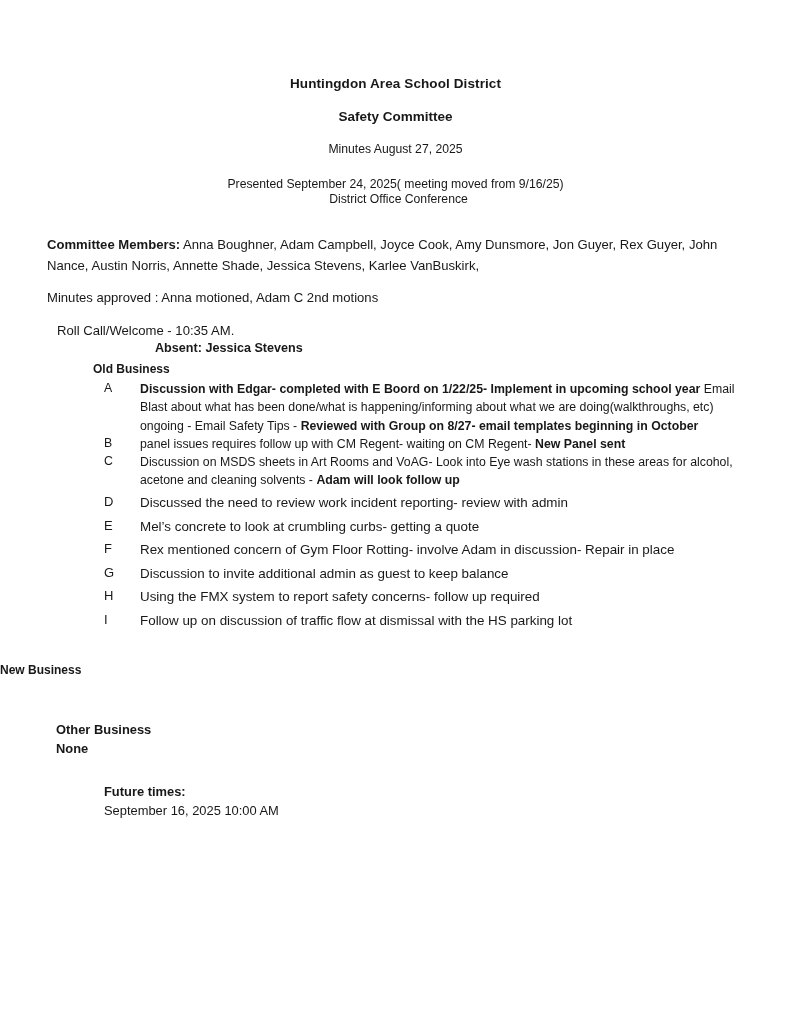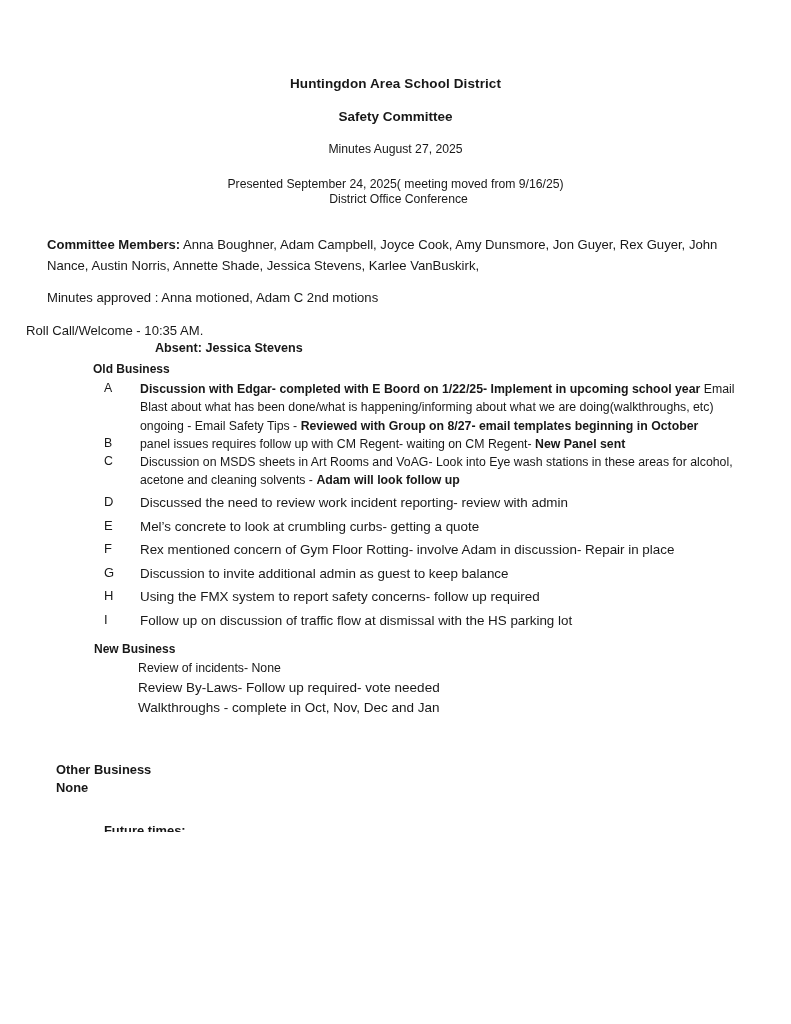--- a/index.html
+++ b/index.html
@@ -71,21 +71,21 @@
   .members b { font-weight: bold; }
 
   .approved {
     margin-top: 12px;
     padding-left: 47px;
     font-size: 13.1px;
     line-height: 1.5;
   }
   .rollcall {
     margin-top: 13px;
-    padding-left: 26px;
+    padding-left: 57px;
     font-size: 13.1px;
     line-height: 1.5;
   }
 
   .absent {
     padding-left: 155px;
     font-size: 12.6px;
     font-weight: bold;
     line-height: 1.4;
   }
@@ -124,22 +124,21 @@
   .item.sm .letter { font-size: 12.3px; }
   
   .item.lg { font-size: 13.4px; margin-top: 4px; }
   .item.lg .text { line-height: 1.45; }
   .item.lg .letter { font-size: 13.0px; }
 
   .item b { font-weight: bold; }
 
   
   .new-business-head {
-    margin-top: 11px;
-    padding-left: 94px;
+    margin-top: 32px;
   }
   .nb-list { margin-top: 1px; }
   .nb-item {
     padding-left: 138px;
     line-height: 1.5;
   }
   .nb-item.sm { font-size: 12.3px; }
   .nb-item.lg { font-size: 13.5px; line-height: 1.52; }
 
   
@@ -227,25 +226,20 @@
         <div class="text"><span>Using the FMX system to report safety concerns- follow up required</span></div>
       </div>
       <div class="item lg">
         <div class="letter">I</div>
         <div class="text"><span>Follow up on discussion of traffic flow at dismissal with the HS parking lot</span></div>
       </div>
     </div>
 
   <div class="section-head new-business-head">New Business</div>
 
-  <div class="nb-list" id="new-business-items">
-      <div class="nb-item sm">Review of incidents- None</div>
-      <div class="nb-item lg">Review By-Laws- Follow up required- vote needed</div>
-      <div class="nb-item lg">Walkthroughs - complete in Oct, Nov, Dec and Jan</div>
-    </div>
 
   <div class="other-business">
     <div class="ob-line">Other Business</div>
     <div class="ob-line">None</div>
   </div>
 
   <div class="future">
     <div class="future-head">Future times:</div>
     <div class="future-date">September 16, 2025 10:00 AM</div>
   </div>

